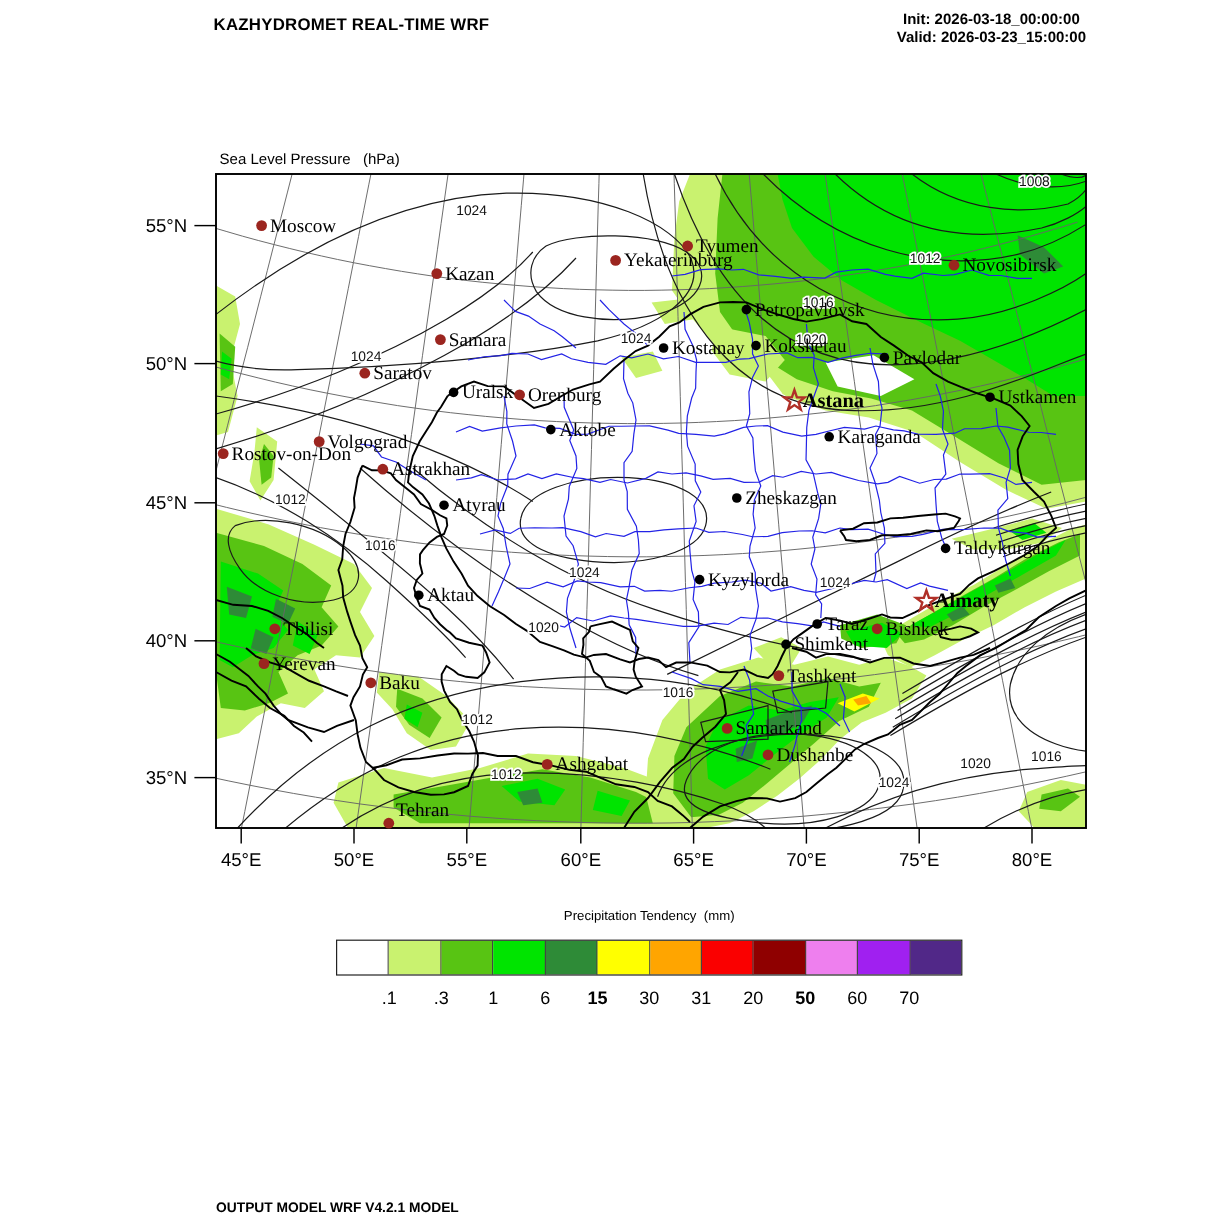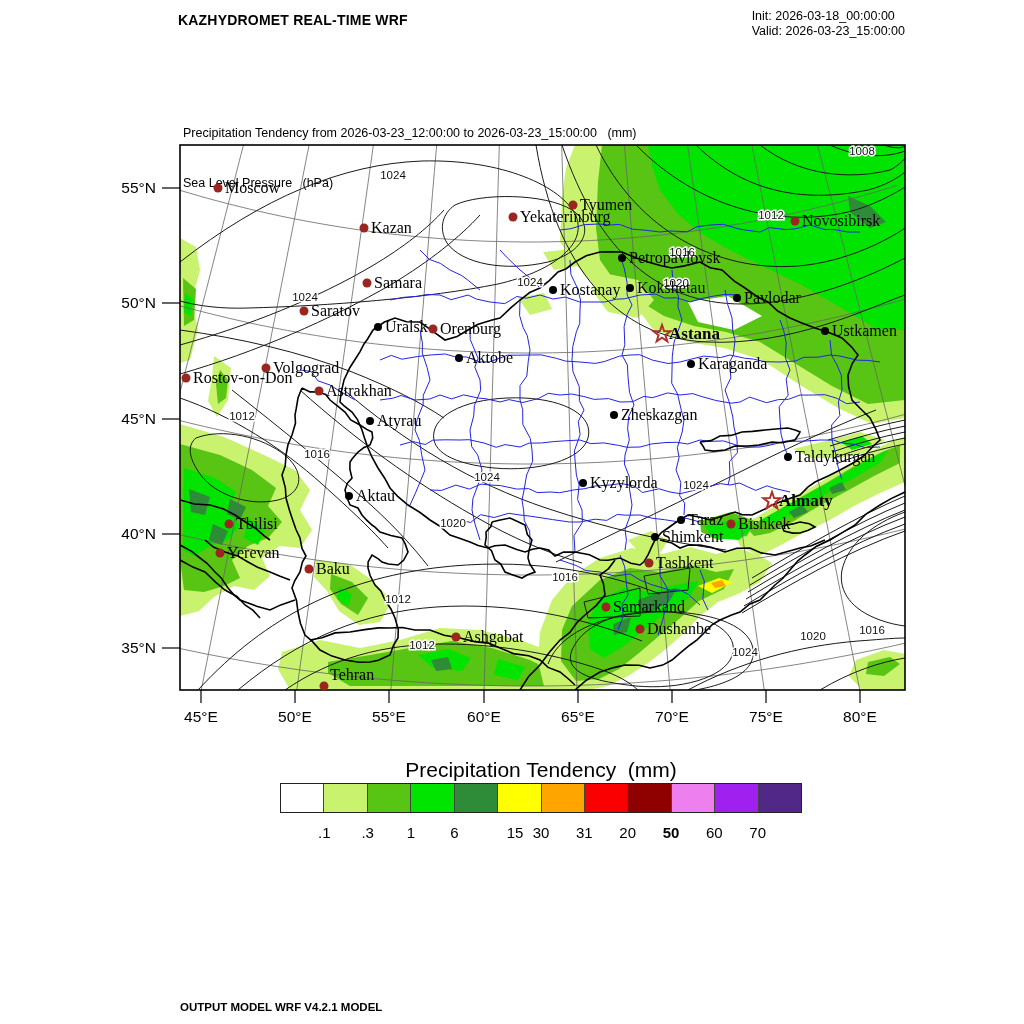--- a/index.html
+++ b/index.html
@@ -1,39 +1,38 @@
 <!DOCTYPE html>
 <html><head>
 <meta charset="utf-8">
 <style>
   html,body{margin:0;padding:0;background:#fff;}
   body{width:1024px;height:1024px;position:relative;font-family:"Liberation Sans",sans-serif;color:#000;overflow:hidden;}
   .abs{position:absolute;}
   #title{left:178px;top:12px;font-size:14px;font-weight:bold;letter-spacing:.2px;}
-  #initvalid{right:119px;top:9px;text-align:left;font-size:12.5px;font-weight:normal;line-height:15px;}
+  #initvalid{right:119px;top:9px;text-align:center;font-size:12.5px;font-weight:bold;line-height:15px;}
   #subtitle{left:183px;top:92px;font-size:12.5px;line-height:16.5px;white-space:pre;}
   #mapsvg{left:0;top:0;}
-  #cbar-title{left:281px;top:758px;width:520px;text-align:center;font-size:21px;white-space:pre;}
+  #cbar-title{left:281px;top:758px;width:520px;text-align:center;font-size:11px;white-space:pre;}
   #cbar{left:281px;top:784px;width:520px;height:28px;display:flex;outline:1px solid #222;}
   #cbar .cell{flex:1 1 0;border-right:1px solid #444;box-sizing:border-box;}
   #cbar .cell:last-child{border-right:none;}
   #cbar-ticks{left:281px;top:824px;width:520px;height:20px;font-size:15px;}
   #cbar-ticks span{position:absolute;transform:translateX(-50%);}
   #footer{left:180px;top:966px;font-size:11.5px;font-weight:bold;line-height:16.5px;white-space:pre;}
 </style>
 </head>
 <body>
 
 <div class="abs" id="title">KAZHYDROMET REAL-TIME WRF</div>
 <div class="abs" id="initvalid">
   <div>Init: 2026-03-18_00:00:00</div>
   <div>Valid: 2026-03-23_15:00:00</div>
 </div>
 <div class="abs" id="subtitle">
-  <div>Precipitation Tendency from 2026-03-23_12:00:00 to 2026-03-23_15:00:00   (mm)</div>
   <div>Sea Level Pressure   (hPa)</div>
 </div>
 
 <svg class="abs" id="mapsvg" width="1024" height="1024" viewBox="0 0 1024 1024">
     <defs>
       <clipPath id="mapclip">
         <rect x="180" y="145" width="725" height="545"></rect>
       </clipPath>
     </defs>
     <g clip-path="url(#mapclip)">
@@ -328,21 +327,21 @@
     <div class="cell" style="background: rgb(143, 0, 0);"></div>
     <div class="cell" style="background: rgb(238, 127, 238);"></div>
     <div class="cell" style="background: rgb(160, 32, 240);"></div>
     <div class="cell" style="background: rgb(81, 40, 136);"></div>
   </div>
 <div class="abs" id="cbar-ticks">
     <span style="left: 43.3333px;">.1</span>
     <span style="left: 86.6667px;">.3</span>
     <span style="left: 130px;">1</span>
     <span style="left: 173.333px;">6</span>
-    <span style="left: 234px;">15</span>
+    <span style="left: 217px; font-weight: bold;">15</span>
     <span style="left: 260px;">30</span>
     <span style="left: 303.333px;">31</span>
     <span style="left: 346.667px;">20</span>
     <span style="left: 390px; font-weight: bold;">50</span>
     <span style="left: 433.333px; text-align: center;">60</span>
     <span style="left: 476.667px; text-align: right;">70</span>
   </div>
 
 <div class="abs" id="footer">
   <div>OUTPUT MODEL WRF V4.2.1 MODEL</div>

